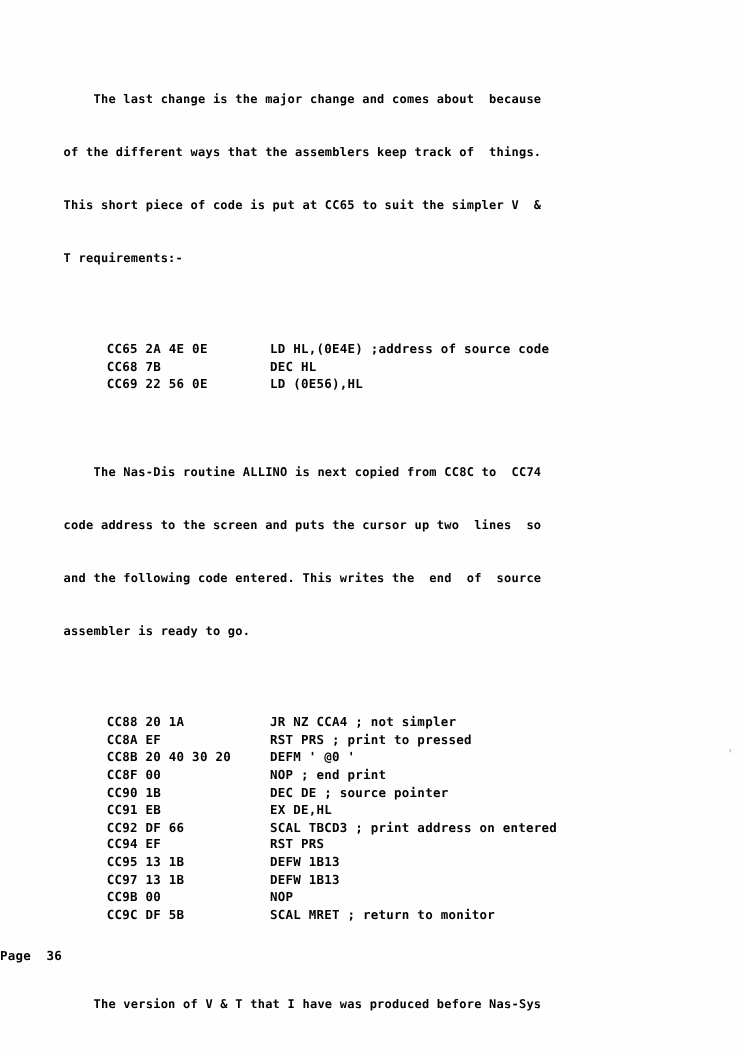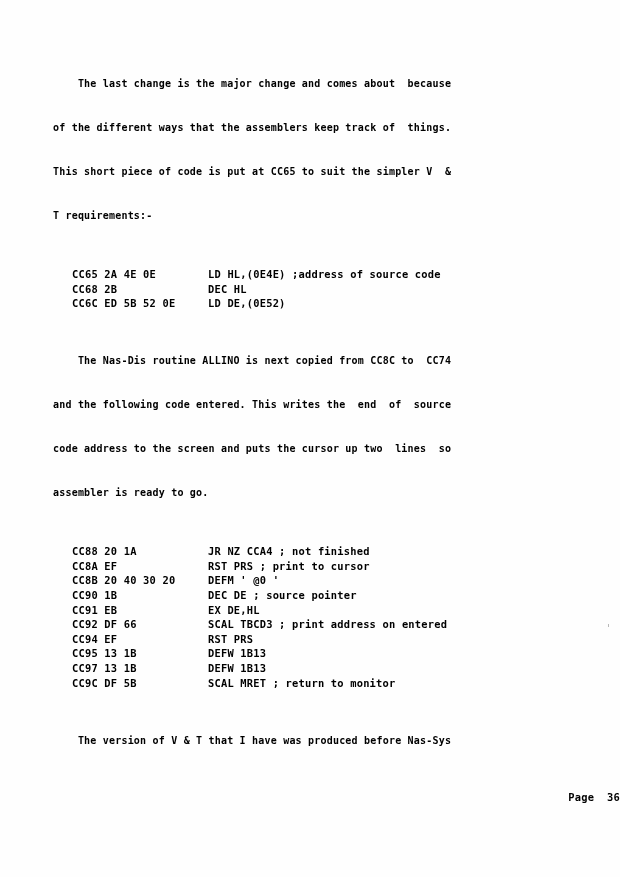--- a/index.html
+++ b/index.html
@@ -38,21 +38,21 @@
     -webkit-font-smoothing: none;
   }
   .para .ln {
     display: block;
     white-space: pre;
   }
   .gap-para {
     height: 14.6px;
   }
   .codeblock {
-    margin: 0;
+    margin: 17px;
     padding: 0 0 0 19px;
     font-size: 10.4px;
     line-height: 14.6px;
     font-weight: bold;
     letter-spacing: 0.02em;
   }
   .codeline {
     display: block;
     white-space: pre;
   }
@@ -61,21 +61,21 @@
     width: 136px;
   }
   .code-mnem {
     display: inline-block;
   }
   .footer {
     position: absolute;
     left: 0;
     top: 791px;
     width: 620px;
-    text-align: right;
+    text-align: left;
     font-size: 10.4px;
     font-weight: bold;
     letter-spacing: 0.02em;
     font-family: "DejaVu Sans Mono", "Liberation Mono", monospace;
     white-space: pre;
   }
   .speck {
     position: absolute;
     background: #b8b8b8;
     width: 1px;
@@ -93,45 +93,47 @@
       <span class="ln">    The last change is the major change and comes about  because</span>
       <span class="ln">of the different ways that the assemblers keep track of  things.</span>
       <span class="ln">This short piece of code is put at CC65 to suit the simpler V  &amp;</span>
       <span class="ln">T requirements:-</span>
     </div>
 
     <div class="gap-para"></div>
 
     <div class="codeblock">
       <span class="codeline"><span class="code-addr">CC65 2A 4E 0E</span><span class="code-mnem">LD HL,(0E4E) ;address of source code</span></span>
-      <span class="codeline"><span class="code-addr">CC68 2B</span><span class="code-mnem">DEC HL</span></span>
-      <span class="codeline"><span class="code-addr">CC6C ED 5B 52 0E</span><span class="code-mnem">LD DE,(0E52)</span></span>
+      <span class="codeline"><span class="code-addr">CC68 7B</span><span class="code-mnem">DEC HL</span></span>
+      <span class="codeline"><span class="code-addr">CC69 22 56 0E</span><span class="code-mnem">LD (0E56),HL</span></span>
     </div>
 
     <div class="gap-para"></div>
 
     <div class="para">
       <span class="ln">    The Nas-Dis routine ALLINO is next copied from CC8C to  CC74</span>
+      <span class="ln">code address to the screen and puts the cursor up two  lines  so</span>
       <span class="ln">and the following code entered. This writes the  end  of  source</span>
-      <span class="ln">code address to the screen and puts the cursor up two  lines  so</span>
       <span class="ln">assembler is ready to go.</span>
     </div>
 
     <div class="gap-para"></div>
 
     <div class="codeblock">
-      <span class="codeline"><span class="code-addr">CC88 20 1A</span><span class="code-mnem">JR NZ CCA4 ; not finished</span></span>
-      <span class="codeline"><span class="code-addr">CC8A EF</span><span class="code-mnem">RST PRS ; print to cursor</span></span>
+      <span class="codeline"><span class="code-addr">CC88 20 1A</span><span class="code-mnem">JR NZ CCA4 ; not simpler</span></span>
+      <span class="codeline"><span class="code-addr">CC8A EF</span><span class="code-mnem">RST PRS ; print to pressed</span></span>
       <span class="codeline"><span class="code-addr">CC8B 20 40 30 20</span><span class="code-mnem">DEFM ' @0 '</span></span>
+      <span class="codeline"><span class="code-addr">CC8F 00</span><span class="code-mnem">NOP ; end print</span></span>
       <span class="codeline"><span class="code-addr">CC90 1B</span><span class="code-mnem">DEC DE ; source pointer</span></span>
       <span class="codeline"><span class="code-addr">CC91 EB</span><span class="code-mnem">EX DE,HL</span></span>
       <span class="codeline"><span class="code-addr">CC92 DF 66</span><span class="code-mnem">SCAL TBCD3 ; print address on entered</span></span>
       <span class="codeline"><span class="code-addr">CC94 EF</span><span class="code-mnem">RST PRS</span></span>
       <span class="codeline"><span class="code-addr">CC95 13 1B</span><span class="code-mnem">DEFW 1B13</span></span>
       <span class="codeline"><span class="code-addr">CC97 13 1B</span><span class="code-mnem">DEFW 1B13</span></span>
+      <span class="codeline"><span class="code-addr">CC9B 00</span><span class="code-mnem">NOP</span></span>
       <span class="codeline"><span class="code-addr">CC9C DF 5B</span><span class="code-mnem">SCAL MRET ; return to monitor</span></span>
     </div>
 
     <div class="gap-para"></div>
 
     <div class="para">
       <span class="ln">    The version of V &amp; T that I have was produced before Nas-Sys</span>
       
       
       

